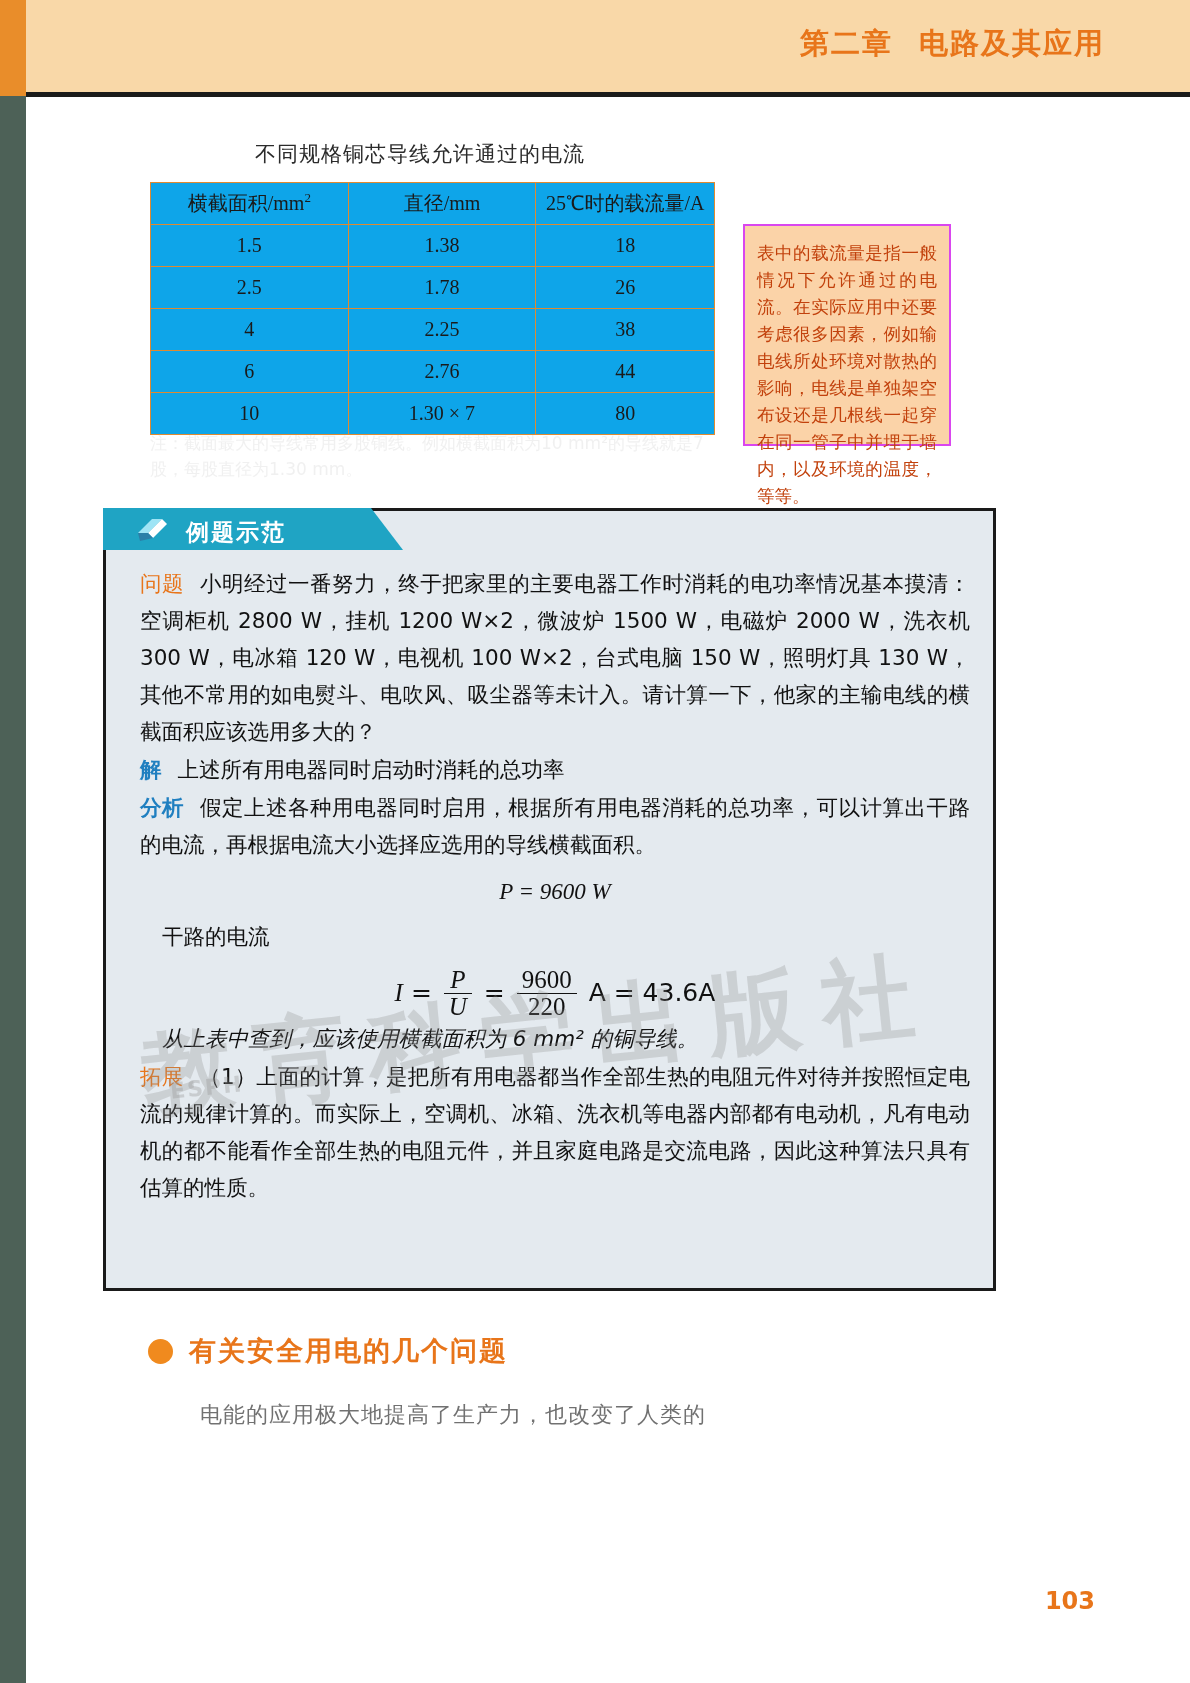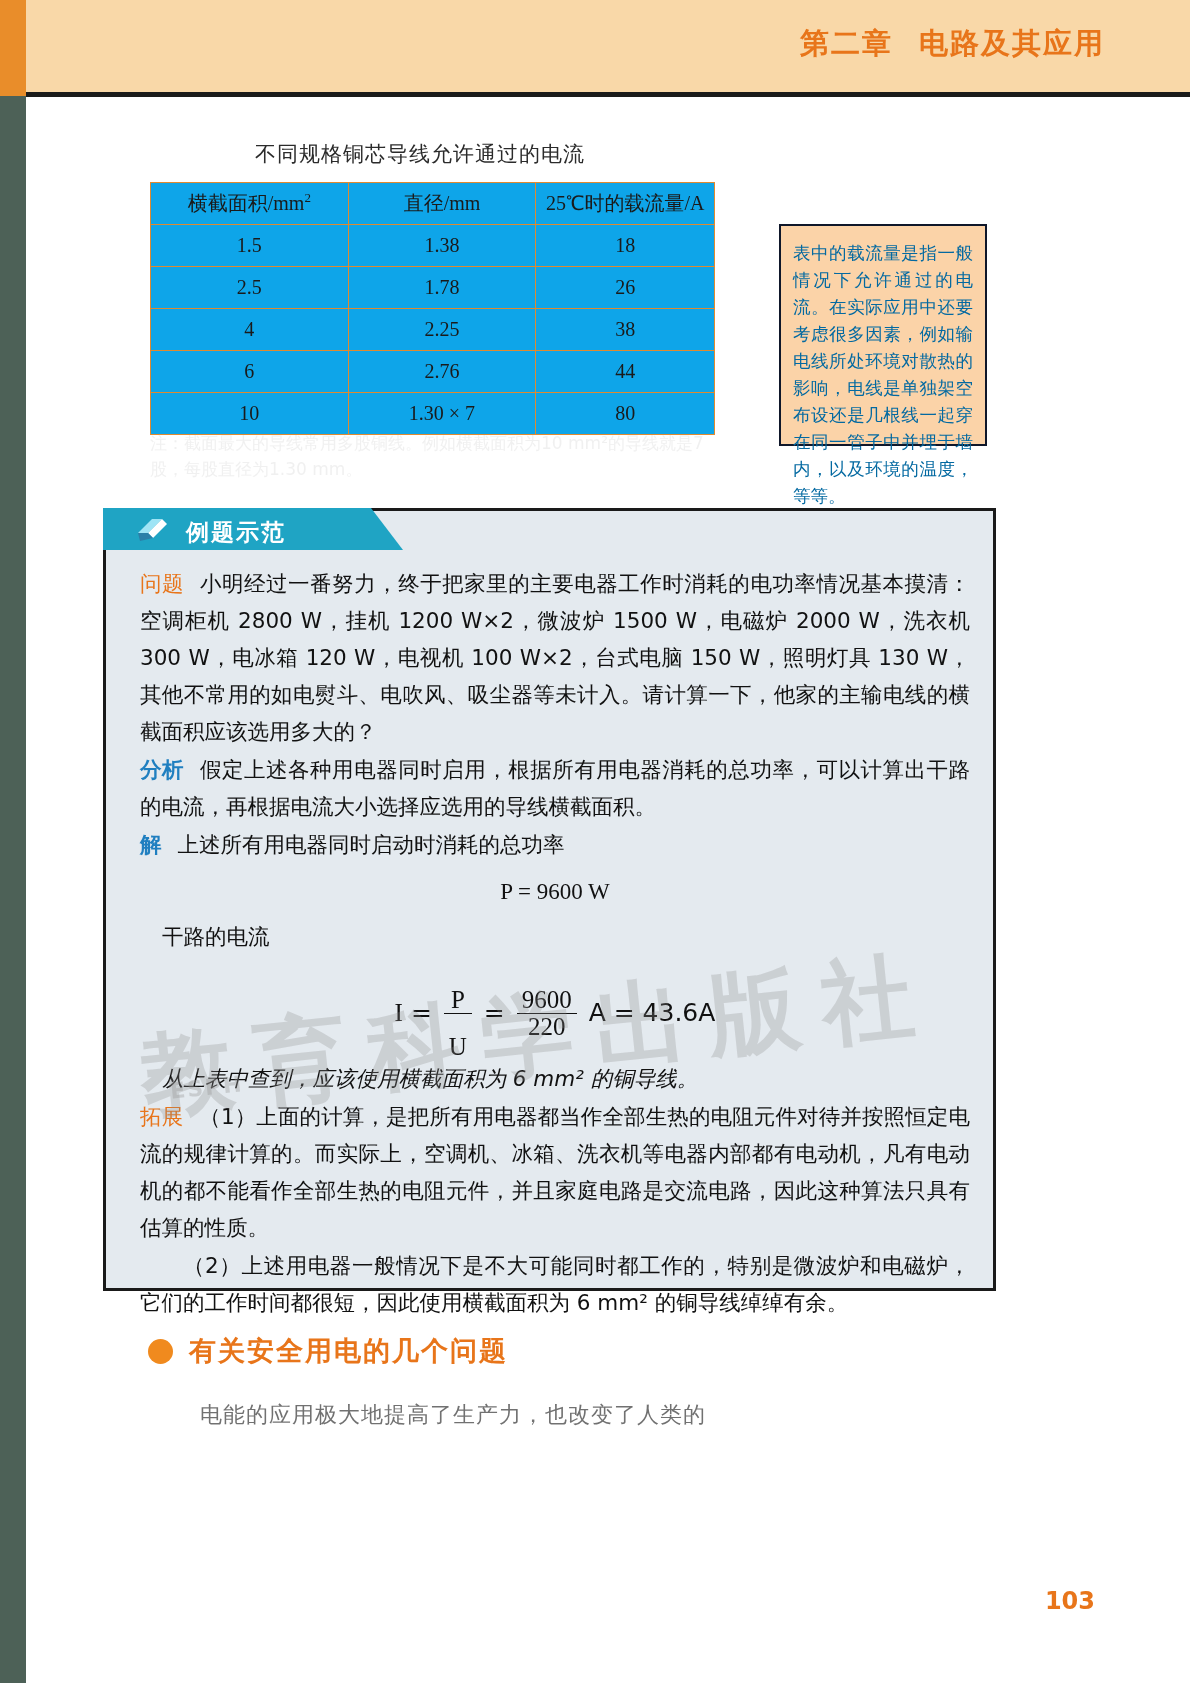--- a/index.html
+++ b/index.html
@@ -108,29 +108,28 @@
   }
 
   
   .side-note {
     position: absolute;
     left: 743px;
     top: 224px;
     width: 208px;
     height: 222px;
     background: #fbd3a8;
-    border: 2px solid #0f172a;
+    border: 2px solid #d946ef;
     box-sizing: border-box;
     padding: 14px 12px 10px 12px;
     font-size: 17.5px;
     line-height: 27px;
-    color: #0369a1;
+    color: #c2410c;
     font-family: "DejaVu Sans", sans-serif;
     text-align: justify;
-    margin-left: 36px;
   }
   .side-note .indent { text-indent: 2em; display: inline; }
 
   
   .example-box {
     position: absolute;
     left: 103px;
     top: 508px;
     width: 893px;
     height: 783px;
@@ -188,21 +187,21 @@
     font-weight: normal;
     font-family: "DejaVu Sans", sans-serif;
     margin-right: 16px;
   }
   .formula-center {
     text-align: center;
     font-family: "Liberation Serif", serif;
     font-size: 23px;
     margin: 10px 0 8px 0;
   }
-  .ital { font-family: "Liberation Serif", serif; margin-top: 20px; }
+  .ital { font-style: italic; font-family: "Liberation Serif", serif; }
   .frac {
     display: inline-block;
     vertical-align: middle;
     text-align: center;
     margin: 0 4px;
     font-family: "Liberation Serif", serif;
   }
   .frac .num-top { display: block; border-bottom: 1.4px solid #111; padding: 0 5px; line-height: 26px;}
   .frac .num-bot { display: block; padding: 0 5px; line-height: 26px;}
   .formula-big { text-align: center; font-size: 25px; margin-top: 12px; }
@@ -349,24 +348,24 @@
   <polygon points="12,18 26,4 31,9 17,23" fill="#ffffff"></polygon>
   <polygon points="2,18 12,18 17,23 4,26" fill="#2b7fa8"></polygon>
 </svg>
 <div class="example-tab-label">例题示范</div>
 
 <div class="ex-content">
   <p>
     <span class="lbl-orange">问题</span><span>小明经过一番努力，终于把家里的主要电器工作时消耗的电功率情况基本摸清：空调柜机 2800 W，挂机 1200 W×2，微波炉 1500 W，电磁炉 2000 W，洗衣机 300 W，电冰箱 120 W，电视机 100 W×2，台式电脑 150 W，照明灯具 130 W，其他不常用的如电熨斗、电吹风、吸尘器等未计入。请计算一下，他家的主输电线的横截面积应该选用多大的？</span>
   </p>
   <p>
-    <span class="lbl">分析</span><span>假定上述各种用电器同时启用，根据所有用电器消耗的总功率，可以计算出干路的电流，再根据电流大小选择应选用的导线横截面积。</span>
+    <span class="lbl">解</span><span>上述所有用电器同时启动时消耗的总功率</span>
   </p>
   <p>
-    <span class="lbl">解</span><span>上述所有用电器同时启动时消耗的总功率</span>
+    <span class="lbl">分析</span><span>假定上述各种用电器同时启用，根据所有用电器消耗的总功率，可以计算出干路的电流，再根据电流大小选择应选用的导线横截面积。</span>
   </p>
   <div class="formula-center">
     <span class="ital">P = 9600 W</span>
   </div>
   <p style="padding-left:22px;">干路的电流</p>
   <div class="formula-big">
     <span class="ital">I</span>
     <span>=</span>
     <span class="frac">
       <span class="num-top ital">P</span>
@@ -376,21 +375,20 @@
     <span class="frac">
       <span class="num-top">9600</span>
       <span class="num-bot">220</span>
     </span>
     <span>A = 43.6A</span>
   </div>
   <p style="padding-left:22px;font-style:italic;">从上表中查到，应该使用横截面积为 6 mm² 的铜导线。</p>
   <p>
     <span class="lbl-orange">拓展</span><span>（1）上面的计算，是把所有用电器都当作全部生热的电阻元件对待并按照恒定电流的规律计算的。而实际上，空调机、冰箱、洗衣机等电器内部都有电动机，凡有电动机的都不能看作全部生热的电阻元件，并且家庭电路是交流电路，因此这种算法只具有估算的性质。</span>
   </p>
-  <p class="para-indent">（2）上述用电器一般情况下是不大可能同时都工作的，特别是微波炉和电磁炉，它们的工作时间都很短，因此使用横截面积为 6 mm² 的铜导线绰绰有余。</p>
 </div>
 
 <div class="watermark">教育科学出版社</div>
 <div class="watermark-sub">ESPH</div>
 
 <div class="section-heading">
   <span class="bullet-dot"></span>
   <span class="section-heading-text">有关安全用电的几个问题</span>
 </div>
 <div class="tail-text">电能的应用极大地提高了生产力，也改变了人类的</div>

